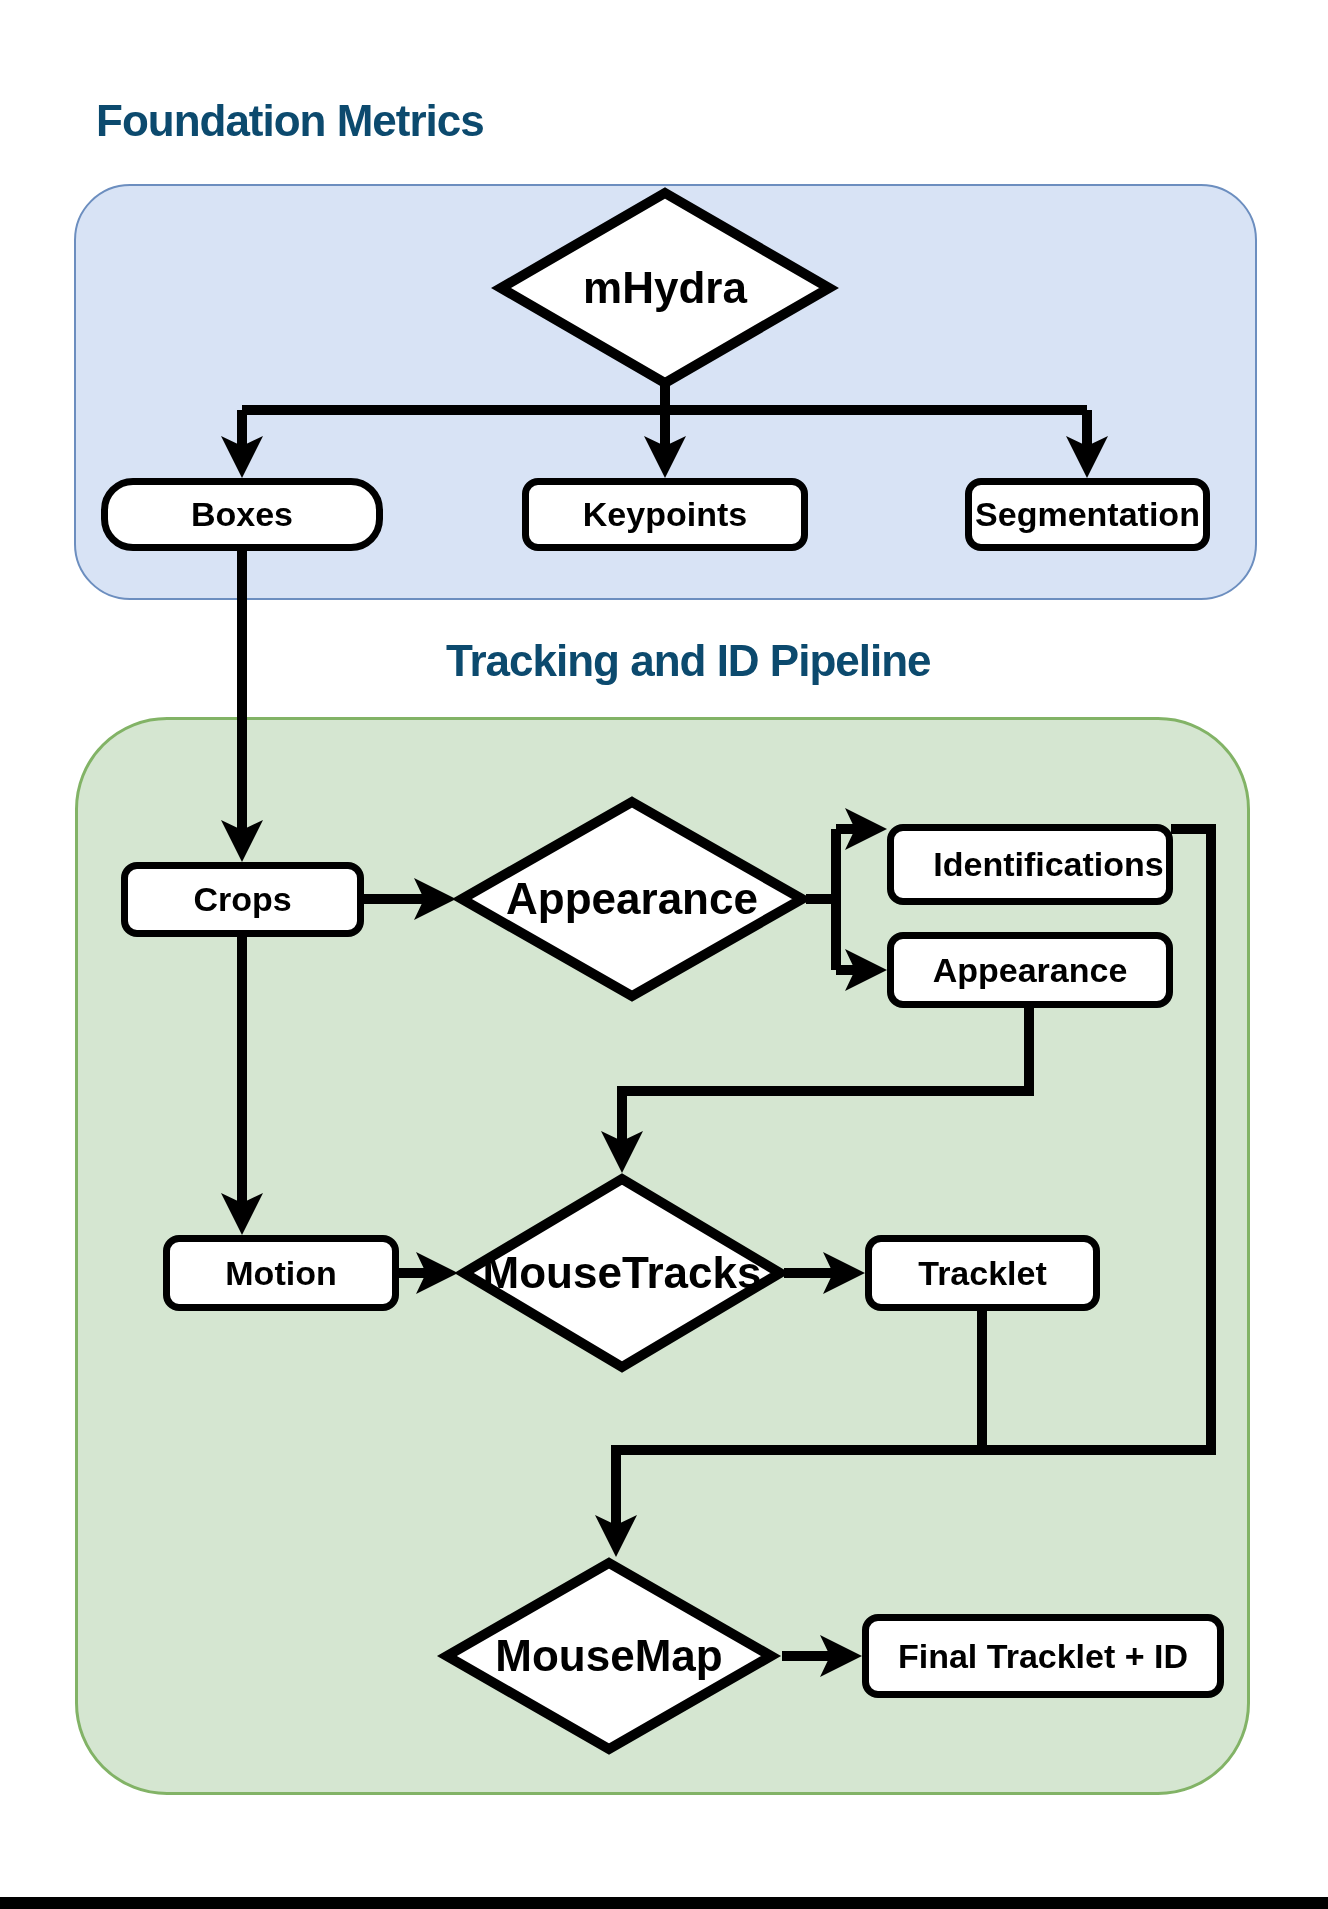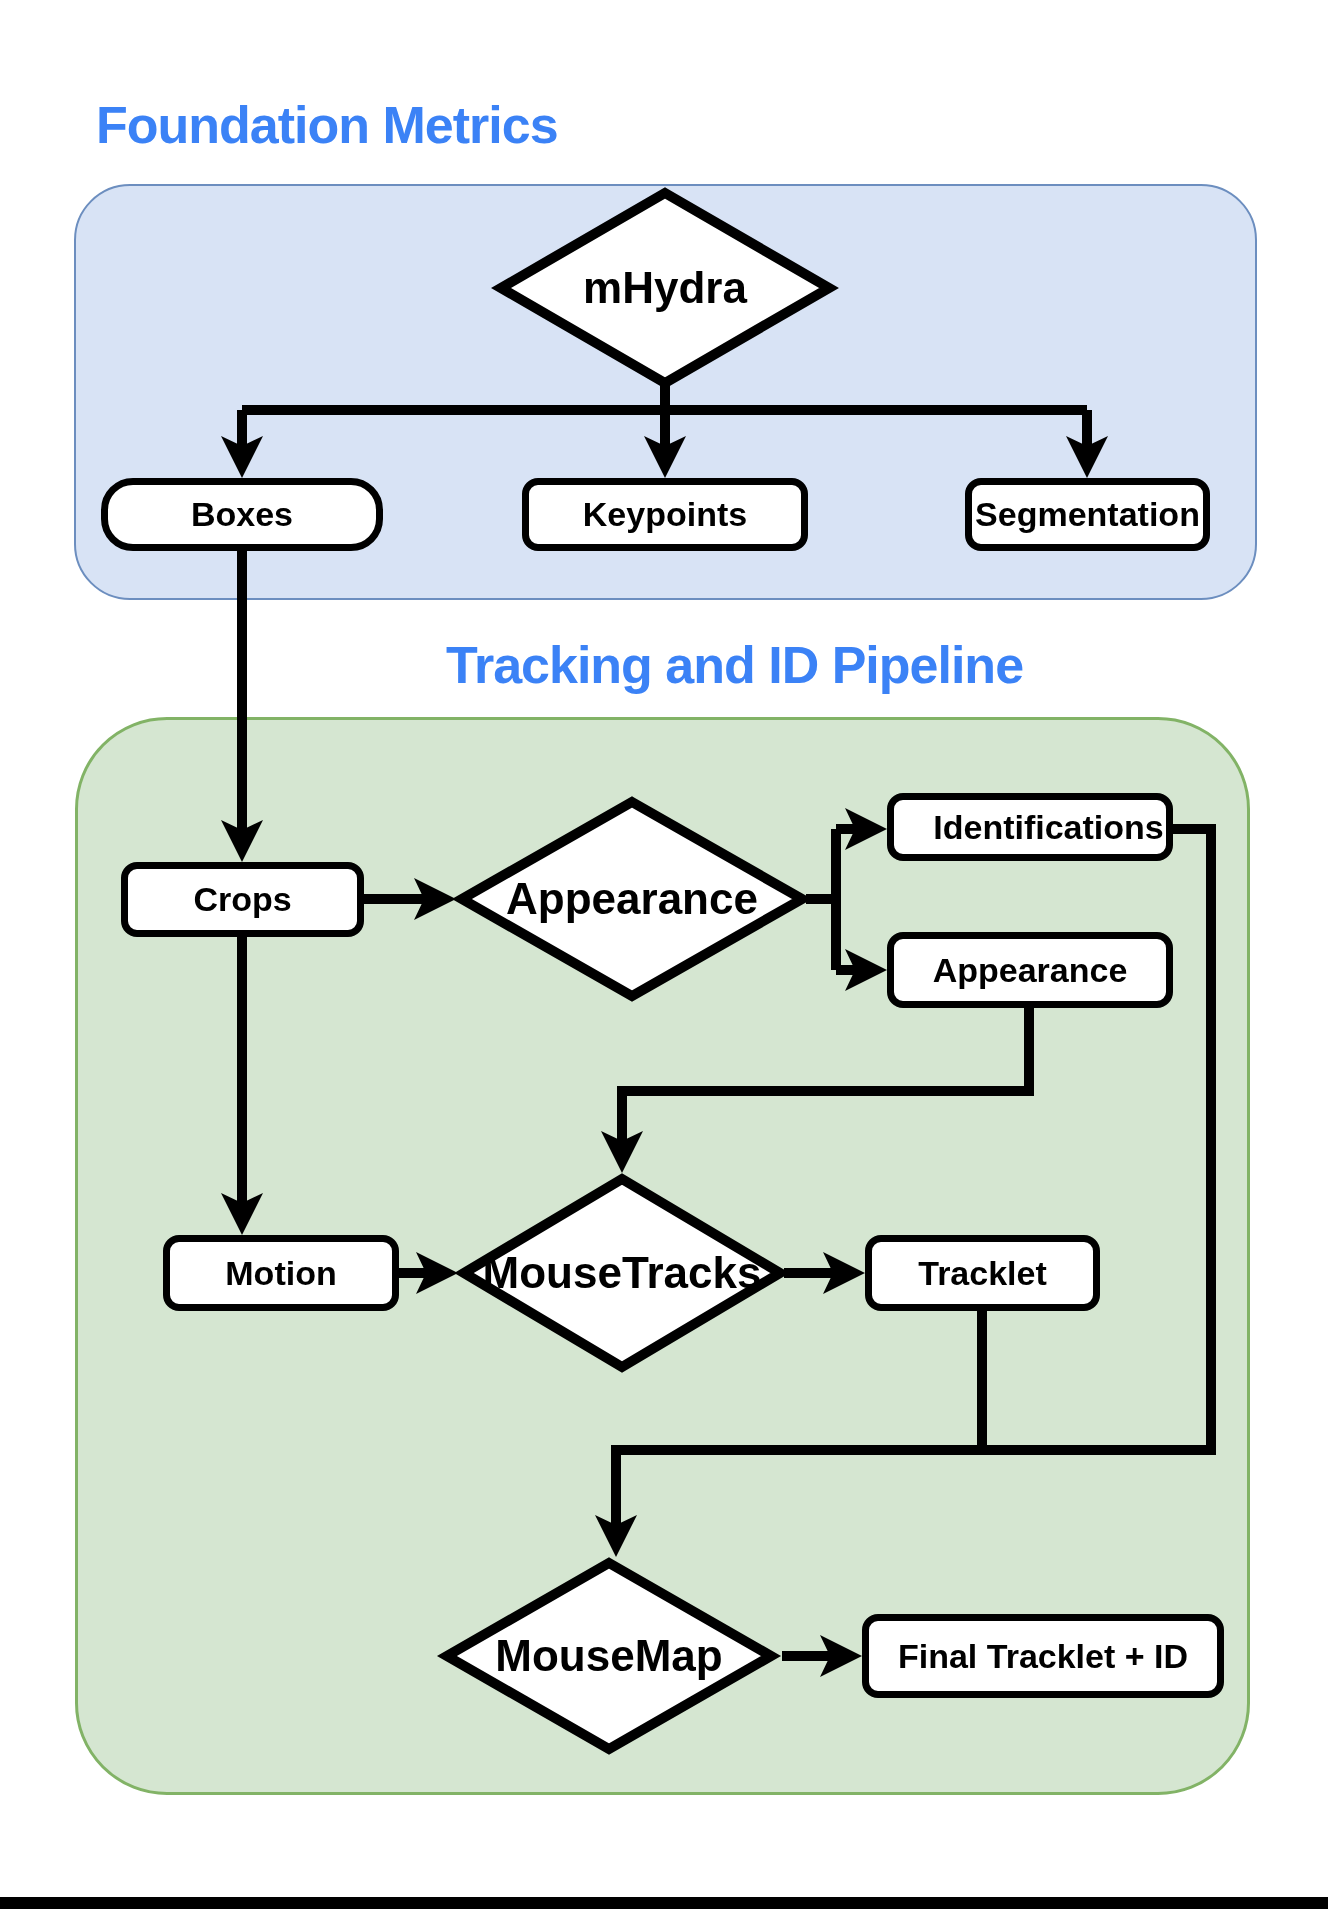--- a/index.html
+++ b/index.html
@@ -14,22 +14,22 @@
   .panel { position: absolute; box-sizing: border-box; }
   .panel-blue {
     left: 74px; top: 184px; width: 1183px; height: 416px;
     background: #d8e3f5; border: 2px solid #6c8ebf; border-radius: 56px;
   }
   .panel-green {
     left: 75px; top: 717px; width: 1175px; height: 1078px;
     background: #d5e6d1; border: 3px solid #82b366; border-radius: 92px;
   }
   .title {
-    position: absolute; font-weight: bold; font-size: 52px; line-height: 1.15;
-    color: #3b82f6; white-space: nowrap; letter-spacing: -1px;
+    position: absolute; font-weight: bold; font-size: 44px; line-height: 1.15;
+    color: #0c4a6e; white-space: nowrap; letter-spacing: -1px;
   }
   .title-1 { left: 96px; top: 96px; }
   .title-2 { left: 446px; top: 636px; }
   .wires { position: absolute; left: 0; top: 0; pointer-events: none; }
   .node {
     position: absolute; box-sizing: border-box;
     background: #ffffff; border: 7px solid #000000; border-radius: 16px;
     display: flex; align-items: center; justify-content: center;
     font-weight: bold; font-size: 34px; color: #000000; white-space: nowrap;
     z-index: 3;
@@ -130,21 +130,21 @@
   </div>
 
   <div class="node" style="left:101px; top:478px; width:282px; height:73px;border-radius:32px;">Boxes</div>
 
   <div class="node" style="left:522px; top:478px; width:286px; height:73px;">Keypoints</div>
 
   <div class="node" style="left:965px; top:478px; width:245px; height:73px;">Segmentation</div>
 
   <div class="node" style="left:121px; top:862px; width:243px; height:75px;">Crops</div>
 
-  <div class="node" style="left:887px; top:793px; width:286px; height:68px;padding-left:37px;">Identifications</div>
+  <div class="node" style="left:887px; top:824px; width:286px; height:81px;padding-left:37px;">Identifications</div>
 
   <div class="node" style="left:887px; top:932px; width:286px; height:76px;">Appearance</div>
 
   <div class="node" style="left:122px; top:1235px; width:236px; height:76px;margin-left:41px;">Motion</div>
 
   <div class="node" style="left:865px; top:1235px; width:235px; height:76px;">Tracklet</div>
 
   <div class="node" style="left:862px; top:1614px; width:362px; height:84px;">Final Tracklet + ID</div>
 
   <div class="bottom-bar"></div>

